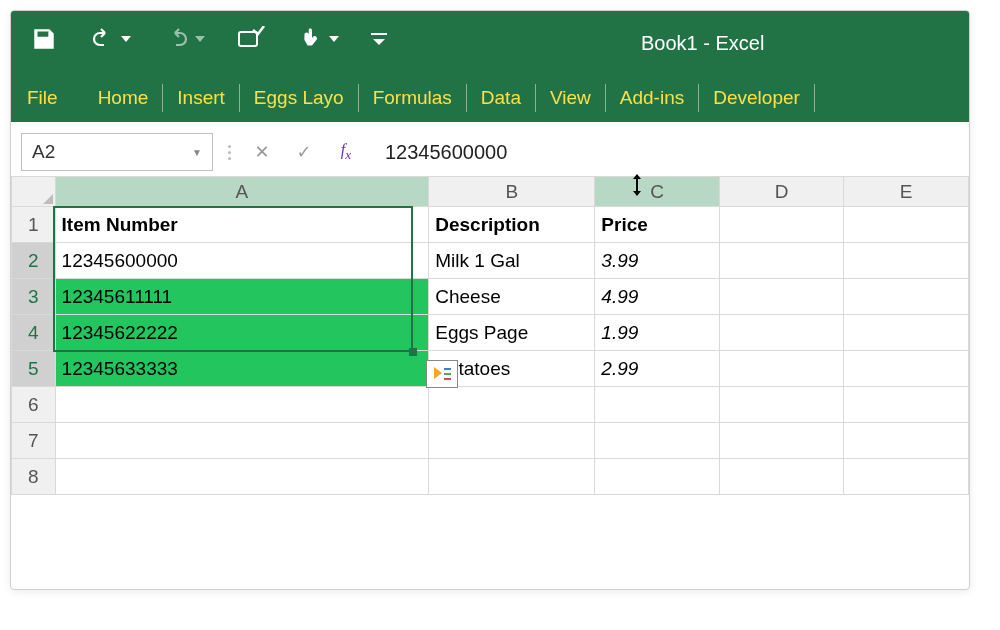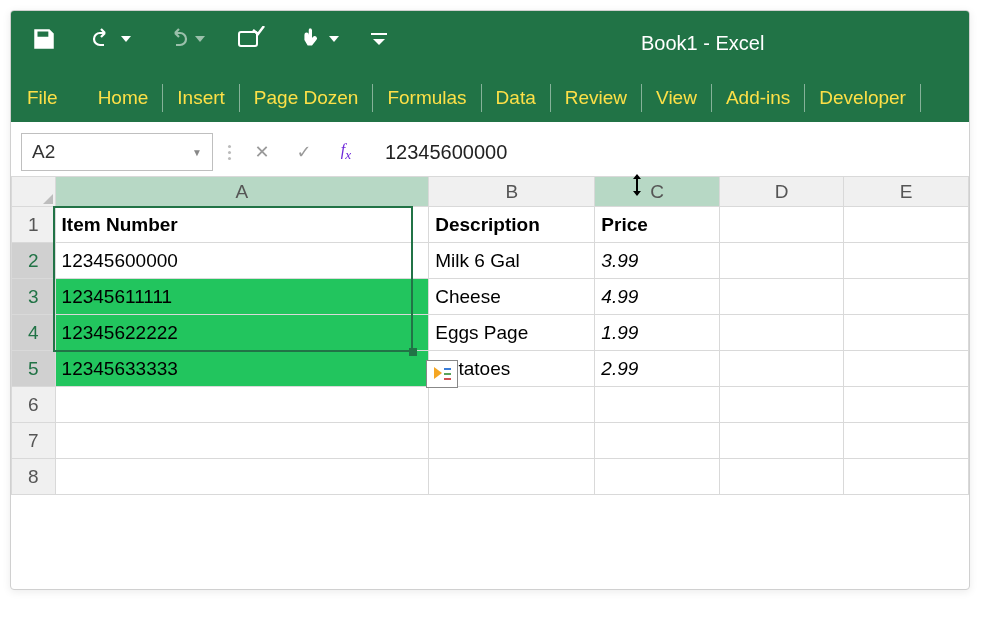--- a/index.html
+++ b/index.html
@@ -230,24 +230,23 @@
             <rect y="2" width="16" height="2" fill="#fff"></rect>
             <path fill="#fff" d="M2 8h12L8 14z"></path>
           </svg>
       </span>
     </div>
     <div class="title">Book1 - Excel</div>
     <div class="tabs">
       <div class="tab nb">File</div>
       <div class="tab" style="padding-left:26px;">Home</div>
       <div class="tab">Insert</div>
-      <div class="tab">Page Dozen</div>
+      <div class="tab">Eggs Layo</div>
       <div class="tab">Formulas</div>
       <div class="tab">Data</div>
-      <div class="tab">Review</div>
       <div class="tab">View</div>
       <div class="tab">Add-ins</div>
       <div class="tab">Developer</div>
     </div>
   </div>
 
   <div class="formula-bar">
     <div class="namebox">
       <span>A2</span>
       <span class="dd">▼</span>
@@ -295,21 +294,21 @@
           <th class="rowhead">1</th>
           <td class="bold">Item Number</td>
           <td class="bold">Description</td>
           <td class="bold">Price</td>
           <td></td>
           <td></td>
         </tr>
         <tr>
           <th class="rowhead sel">2</th>
           <td class="right">12345600000</td>
-          <td>Milk 6 Gal</td>
+          <td>Milk 1 Gal</td>
           <td class="right pad-right">3.99</td>
           <td></td>
           <td></td>
         </tr>
         <tr>
           <th class="rowhead sel">3</th>
           <td class="right selcell">12345611111</td>
           <td>Cheese</td>
           <td class="right pad-right">4.99</td>
           <td></td>

